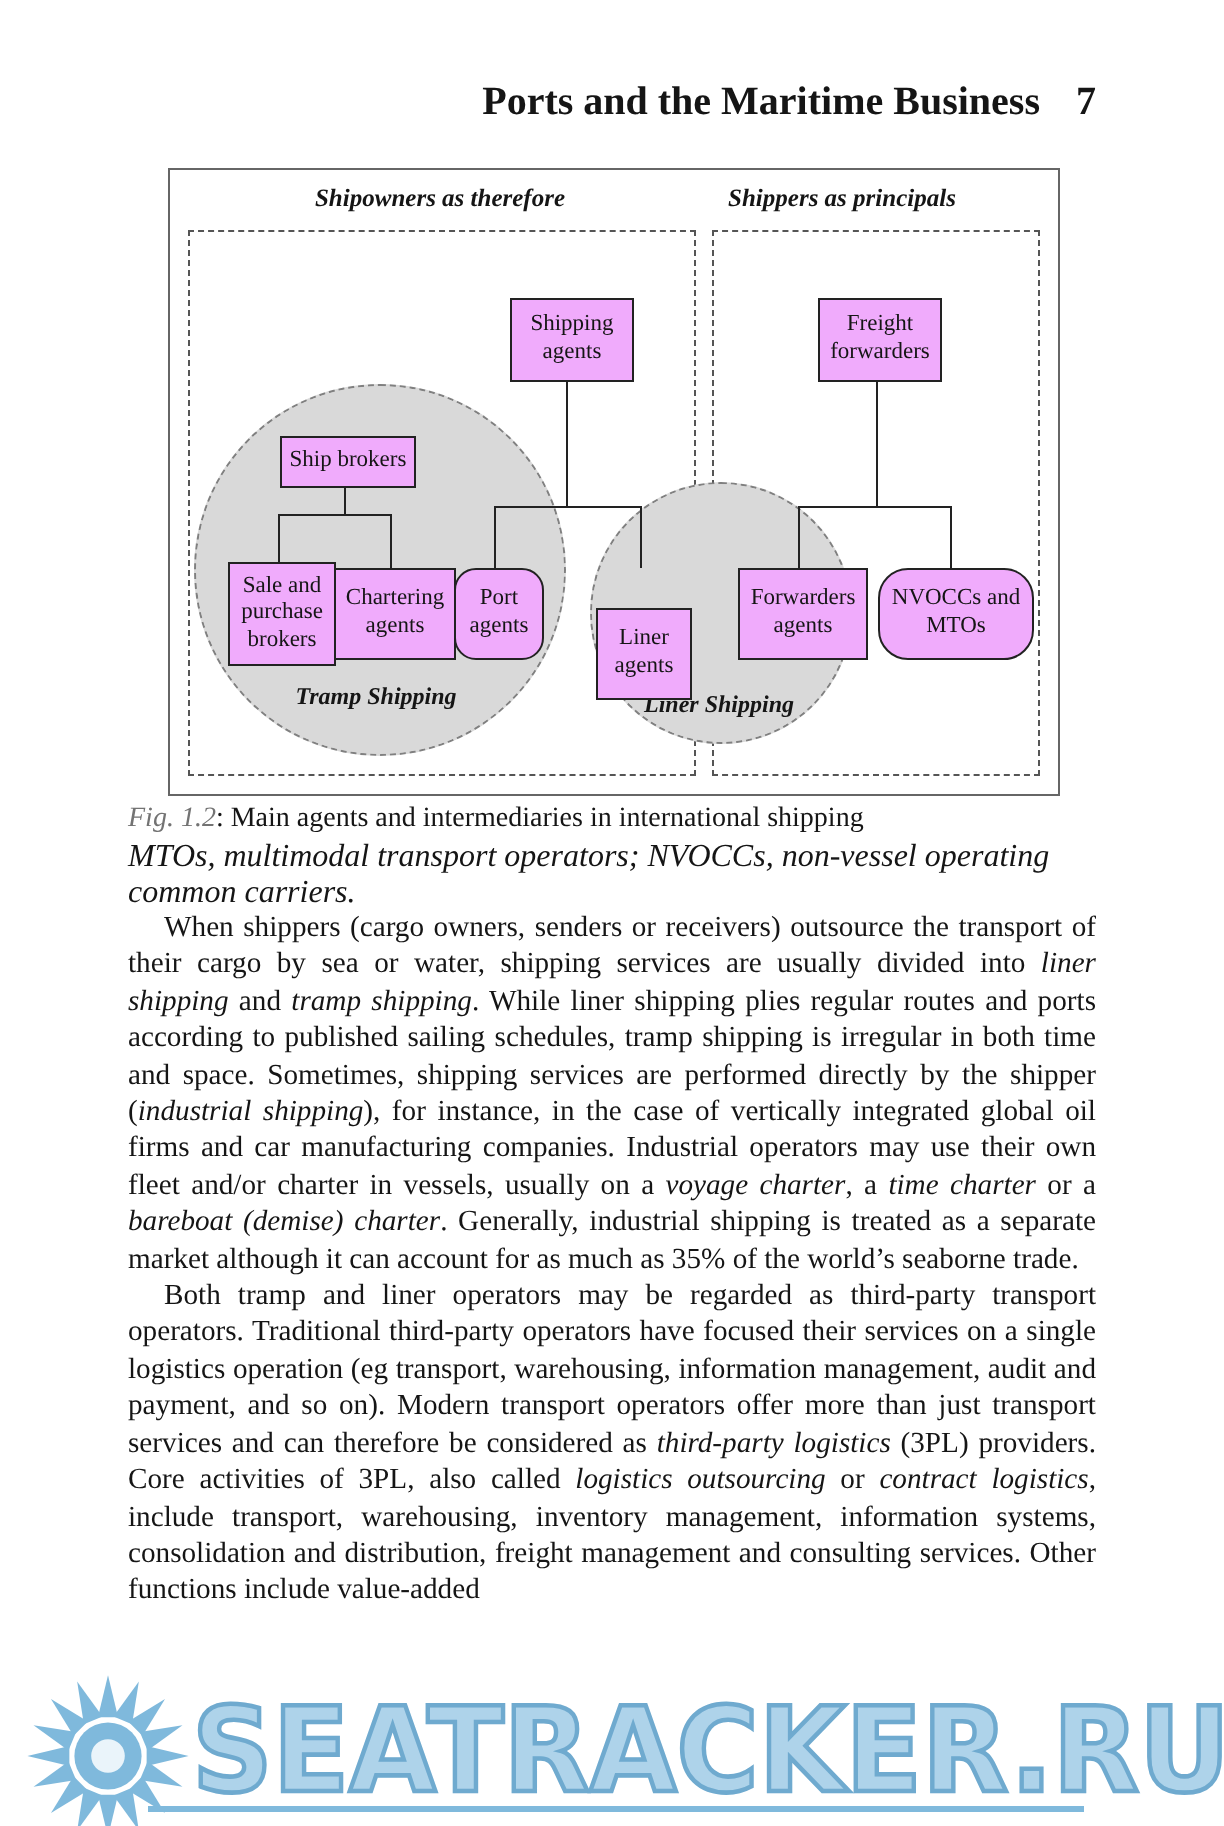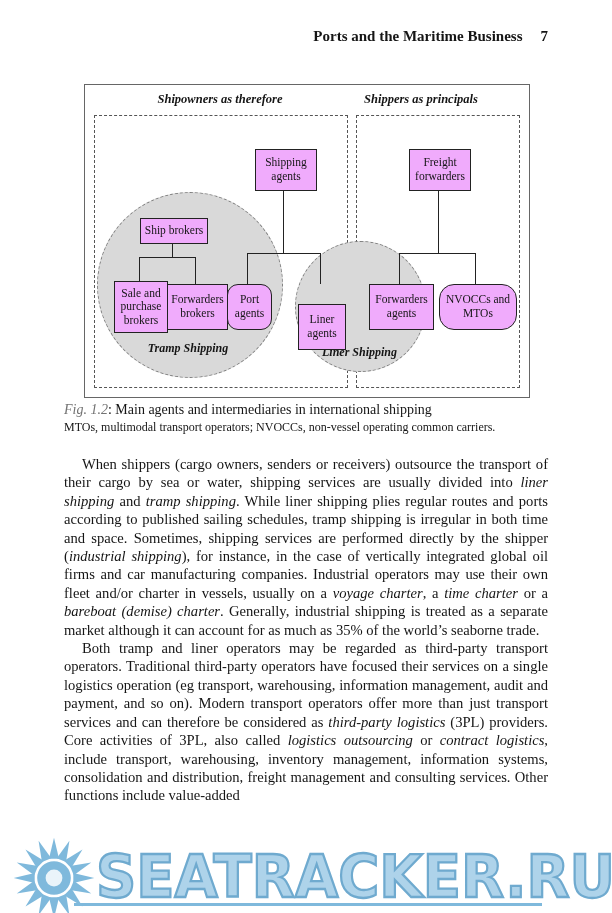--- a/index.html
+++ b/index.html
@@ -1,19 +1,19 @@
 <!DOCTYPE html>
 <html><head>
 <meta charset="utf-8">
 <style>
   html,body{margin:0;padding:0;background:#ffffff;}
   .page{position:relative;width:612px;height:913px;background:#ffffff;font-family:"Liberation Serif",serif;color:#151515;overflow:hidden;}
 
   
-  .header{position:absolute;top:28px;left:64px;width:484px;display:flex;justify-content:flex-end;align-items:flex-start;gap:18px;font-weight:bold;font-size:15px;}
+  .header{position:absolute;top:40px;left:64px;width:484px;display:flex;justify-content:flex-end;align-items:flex-start;gap:18px;font-weight:bold;font-size:20px;}
 
   
   .fig-outer{position:absolute;left:84px;top:84px;width:444px;height:312px;border:1px solid #666;background:#fff;}
   .sec-title{position:absolute;top:7px;font-size:12.5px;font-weight:bold;font-style:italic;text-align:center;z-index:2;}
   .sec-title.left{left:10px;width:250px;}
   .sec-title.right{left:256px;width:160px;}
   .dash-box{position:absolute;border:1px dashed #555;z-index:1;}
   .dash-left{left:9px;top:30px;width:252px;height:271px;}
   .dash-right{left:271px;top:30px;width:162px;height:271px;}
   .circle{position:absolute;border-radius:50%;background:#d9d9d9;border:1px dashed #808080;z-index:2;}
@@ -30,21 +30,21 @@
   .n-liner{left:213px;top:199px;width:44px;height:42px;margin-top:20px;}
   .n-forwarders{left:284px;top:199px;width:61px;height:42px;}
   .n-nvoccs{left:354px;top:199px;width:74px;height:42px;border-radius:15px;}
   .group-label{position:absolute;font-size:12px;font-weight:bold;font-style:italic;text-align:center;z-index:3;}
   .gl-tramp{left:33px;top:256px;width:140px;}
   .gl-liner{left:210px;top:260px;width:129px;}
 
   
   .caption{position:absolute;left:64px;top:402px;width:484px;font-size:14px;}
   .fig-label{color:#737373;font-style:italic;}
-  .caption-note{font-size:12px;margin-top:2px;}
+  .caption-note{font-size:16px;margin-top:2px;font-style:italic;}
 
   
   .body-text{position:absolute;left:64px;top:455px;width:484px;font-size:14.6px;line-height:18.4px;text-align:justify;}
   .body-text p{margin:0;text-indent:18px;}
 
   
   .watermark{position:absolute;left:0;top:836px;width:612px;height:77px;}
   .wm-underline{position:absolute;left:74px;top:67px;width:468px;height:3px;background:#7fb9dc;}
   .sun{position:absolute;left:12px;top:0px;width:84px;height:84px;}
   .wm-text{position:absolute;left:96px;top:6px;font-family:"DejaVu Sans",sans-serif;font-weight:bold;font-size:56px;color:#aed3ea;-webkit-text-stroke:2.2px #6faacf;white-space:nowrap;transform:scaleY(1.05);transform-origin:top left;}
@@ -79,21 +79,21 @@
     <div class="line" style="left:110px;top:172px;width:1px;height:27px;"></div>
     <div class="line" style="left:353px;top:102px;width:1px;height:66px;"></div>
     <div class="line" style="left:314px;top:168px;width:77px;height:1px;"></div>
     <div class="line" style="left:314px;top:168px;width:1px;height:31px;"></div>
     <div class="line" style="left:390px;top:168px;width:1px;height:31px;"></div>
 
     <div class="node n-shipping">Shipping agents</div>
     <div class="node n-freight">Freight forwarders</div>
     <div class="node n-shipbrokers">Ship brokers</div>
     <div class="node n-sale">Sale and purchase brokers</div>
-    <div class="node n-chartering">Forwarders brokers</div>
+    <div class="node n-chartering">Chartering agents</div>
     <div class="node n-port">Port agents</div>
     <div class="node n-liner">Liner agents</div>
     <div class="node n-forwarders">Forwarders agents</div>
     <div class="node n-nvoccs">NVOCCs and MTOs</div>
 
     <div class="group-label gl-tramp">Tramp Shipping</div>
     <div class="group-label gl-liner">Liner Shipping</div>
   </div>
 
   <div class="caption">

